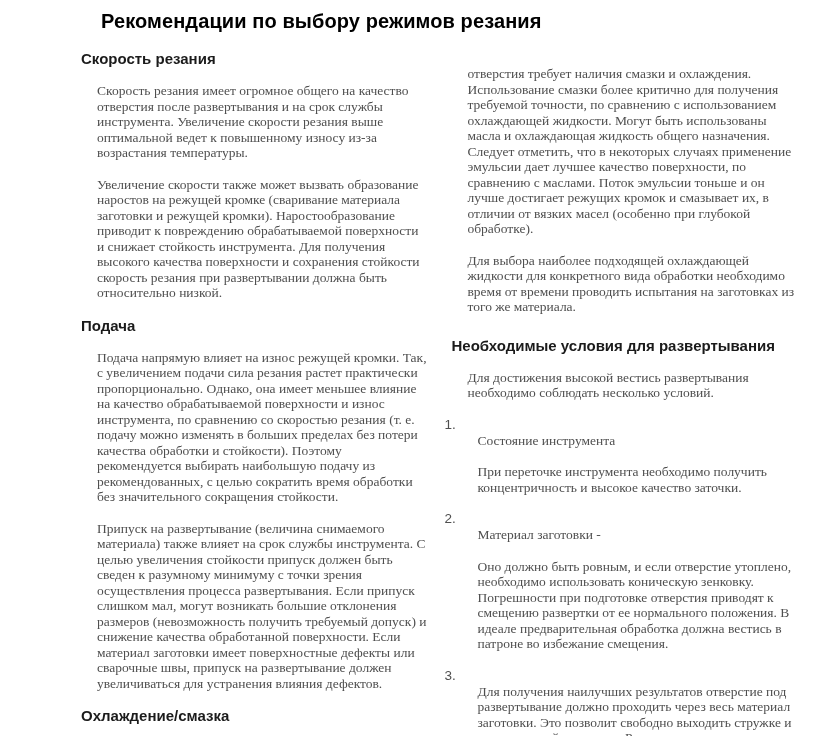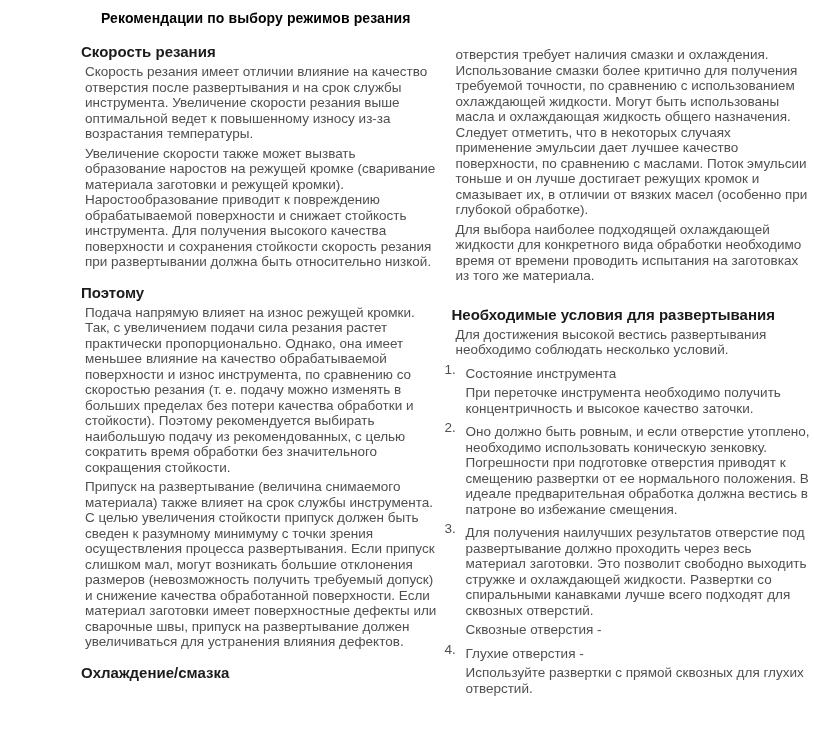--- a/index.html
+++ b/index.html
@@ -11,21 +11,21 @@
     overflow: hidden;
   }
   .page {
     position: relative;
     width: 814px;
     height: 736px;
     background: #ffffff;
   }
   .doc-title {
     margin: 10px 0 0 101px;
-    font-size: 14px;
+    font-size: 20px;
     font-weight: 700;
     color: #000000;
     letter-spacing: 0.1px;
   }
   .columns {
     display: flex;
     margin-top: 17px;
     padding-left: 81px;
     gap: 8px;
   }
@@ -37,21 +37,21 @@
   }
   .section-heading {
     font-size: 15px;
     line-height: 17px;
     font-weight: 700;
     color: #1b1b1b;
     margin: 14px 0 3px 0;
   }
   .col-left section.first .section-heading { margin-top: 0; }
   .col-right .section-heading { margin-top: 22px; }
-  p { margin: 4px; }
+  p { margin: 16px; font-family: Liberation Serif, serif; }
   .conditions { margin: 0; }
   .list-item {
     display: flex;
     margin-left: -7px;
   }
   .list-num {
     flex: none;
     width: 17px;
   }
   .item-body { flex: 1; }
@@ -62,26 +62,26 @@
 <div class="page">
 
   <h1 class="doc-title">Рекомендации по выбору режимов резания</h1>
 
   <div class="columns">
 
     <div class="col col-left">
 
       <section class="first">
         <h2 class="section-heading">Скорость резания</h2>
-        <p>Скорость резания имеет отличии влияние на качество отверстия после развертывания и на срок службы инструмента. Увеличение скорости резания выше оптимальной ведет к повышенному износу из-за возрастания температуры.</p>
+        <p>Скорость резания имеет огромное общего на качество отверстия после развертывания и на срок службы инструмента. Увеличение скорости резания выше оптимальной ведет к повышенному износу из-за возрастания температуры.</p>
         <p>Увеличение скорости также может вызвать образование наростов на режущей кромке (сваривание материала заготовки и режущей кромки). Наростообразование приводит к повреждению обрабатываемой поверхности и снижает стойкость инструмента. Для получения высокого качества поверхности и сохранения стойкости скорость резания при развертывании должна быть относительно низкой.</p>
       </section>
 
       <section>
-        <h2 class="section-heading">Поэтому</h2>
+        <h2 class="section-heading">Подача</h2>
         <p>Подача напрямую влияет на износ режущей кромки. Так, с увеличением подачи сила резания растет практически пропорционально. Однако, она имеет меньшее влияние на качество обрабатываемой поверхности и износ инструмента, по сравнению со скоростью резания (т. е. подачу можно изменять в больших пределах без потери качества обработки и стойкости). Поэтому рекомендуется выбирать наибольшую подачу из рекомендованных, с целью сократить время обработки без значительного сокращения стойкости.</p>
       </section>
 
       <section>
         <p>Припуск на развертывание (величина снимаемого материала) также влияет на срок службы инструмента. С целью увеличения стойкости припуск должен быть сведен к разумному минимуму с точки зрения осуществления процесса развертывания. Если припуск слишком мал, могут возникать большие отклонения размеров (невозможность получить требуемый допуск) и снижение качества обработанной поверхности. Если материал заготовки имеет поверхностные дефекты или сварочные швы, припуск на развертывание должен увеличиваться для устранения влияния дефектов.</p>
       </section>
 
       <section>
         <h2 class="section-heading">Охлаждение/смазка</h2>
       </section>
@@ -103,20 +103,21 @@
             <span class="list-num">1.</span>
             <div class="item-body">
               <p>Состояние инструмента</p>
               <p>При переточке инструмента необходимо получить концентричность и высокое качество заточки.</p>
             </div>
           </div>
 
           <div class="list-item">
             <span class="list-num">2.</span>
             <div class="item-body">
+              <p>Материал заготовки -</p>
               <p>Оно должно быть ровным, и если отверстие утоплено, необходимо использовать коническую зенковку. Погрешности при подготовке отверстия приводят к смещению развертки от ее нормального положения. В идеале предварительная обработка должна вестись в патроне во избежание смещения.</p>
             </div>
           </div>
 
           <div class="list-item">
             <span class="list-num">3.</span>
             <div class="item-body">
               <p>Для получения наилучших результатов отверстие под развертывание должно проходить через весь материал заготовки. Это позволит свободно выходить стружке и охлаждающей жидкости. Развертки со спиральными канавками лучше всего подходят для сквозных отверстий.</p>
               <p>Сквозные отверстия -</p>
             </div>

